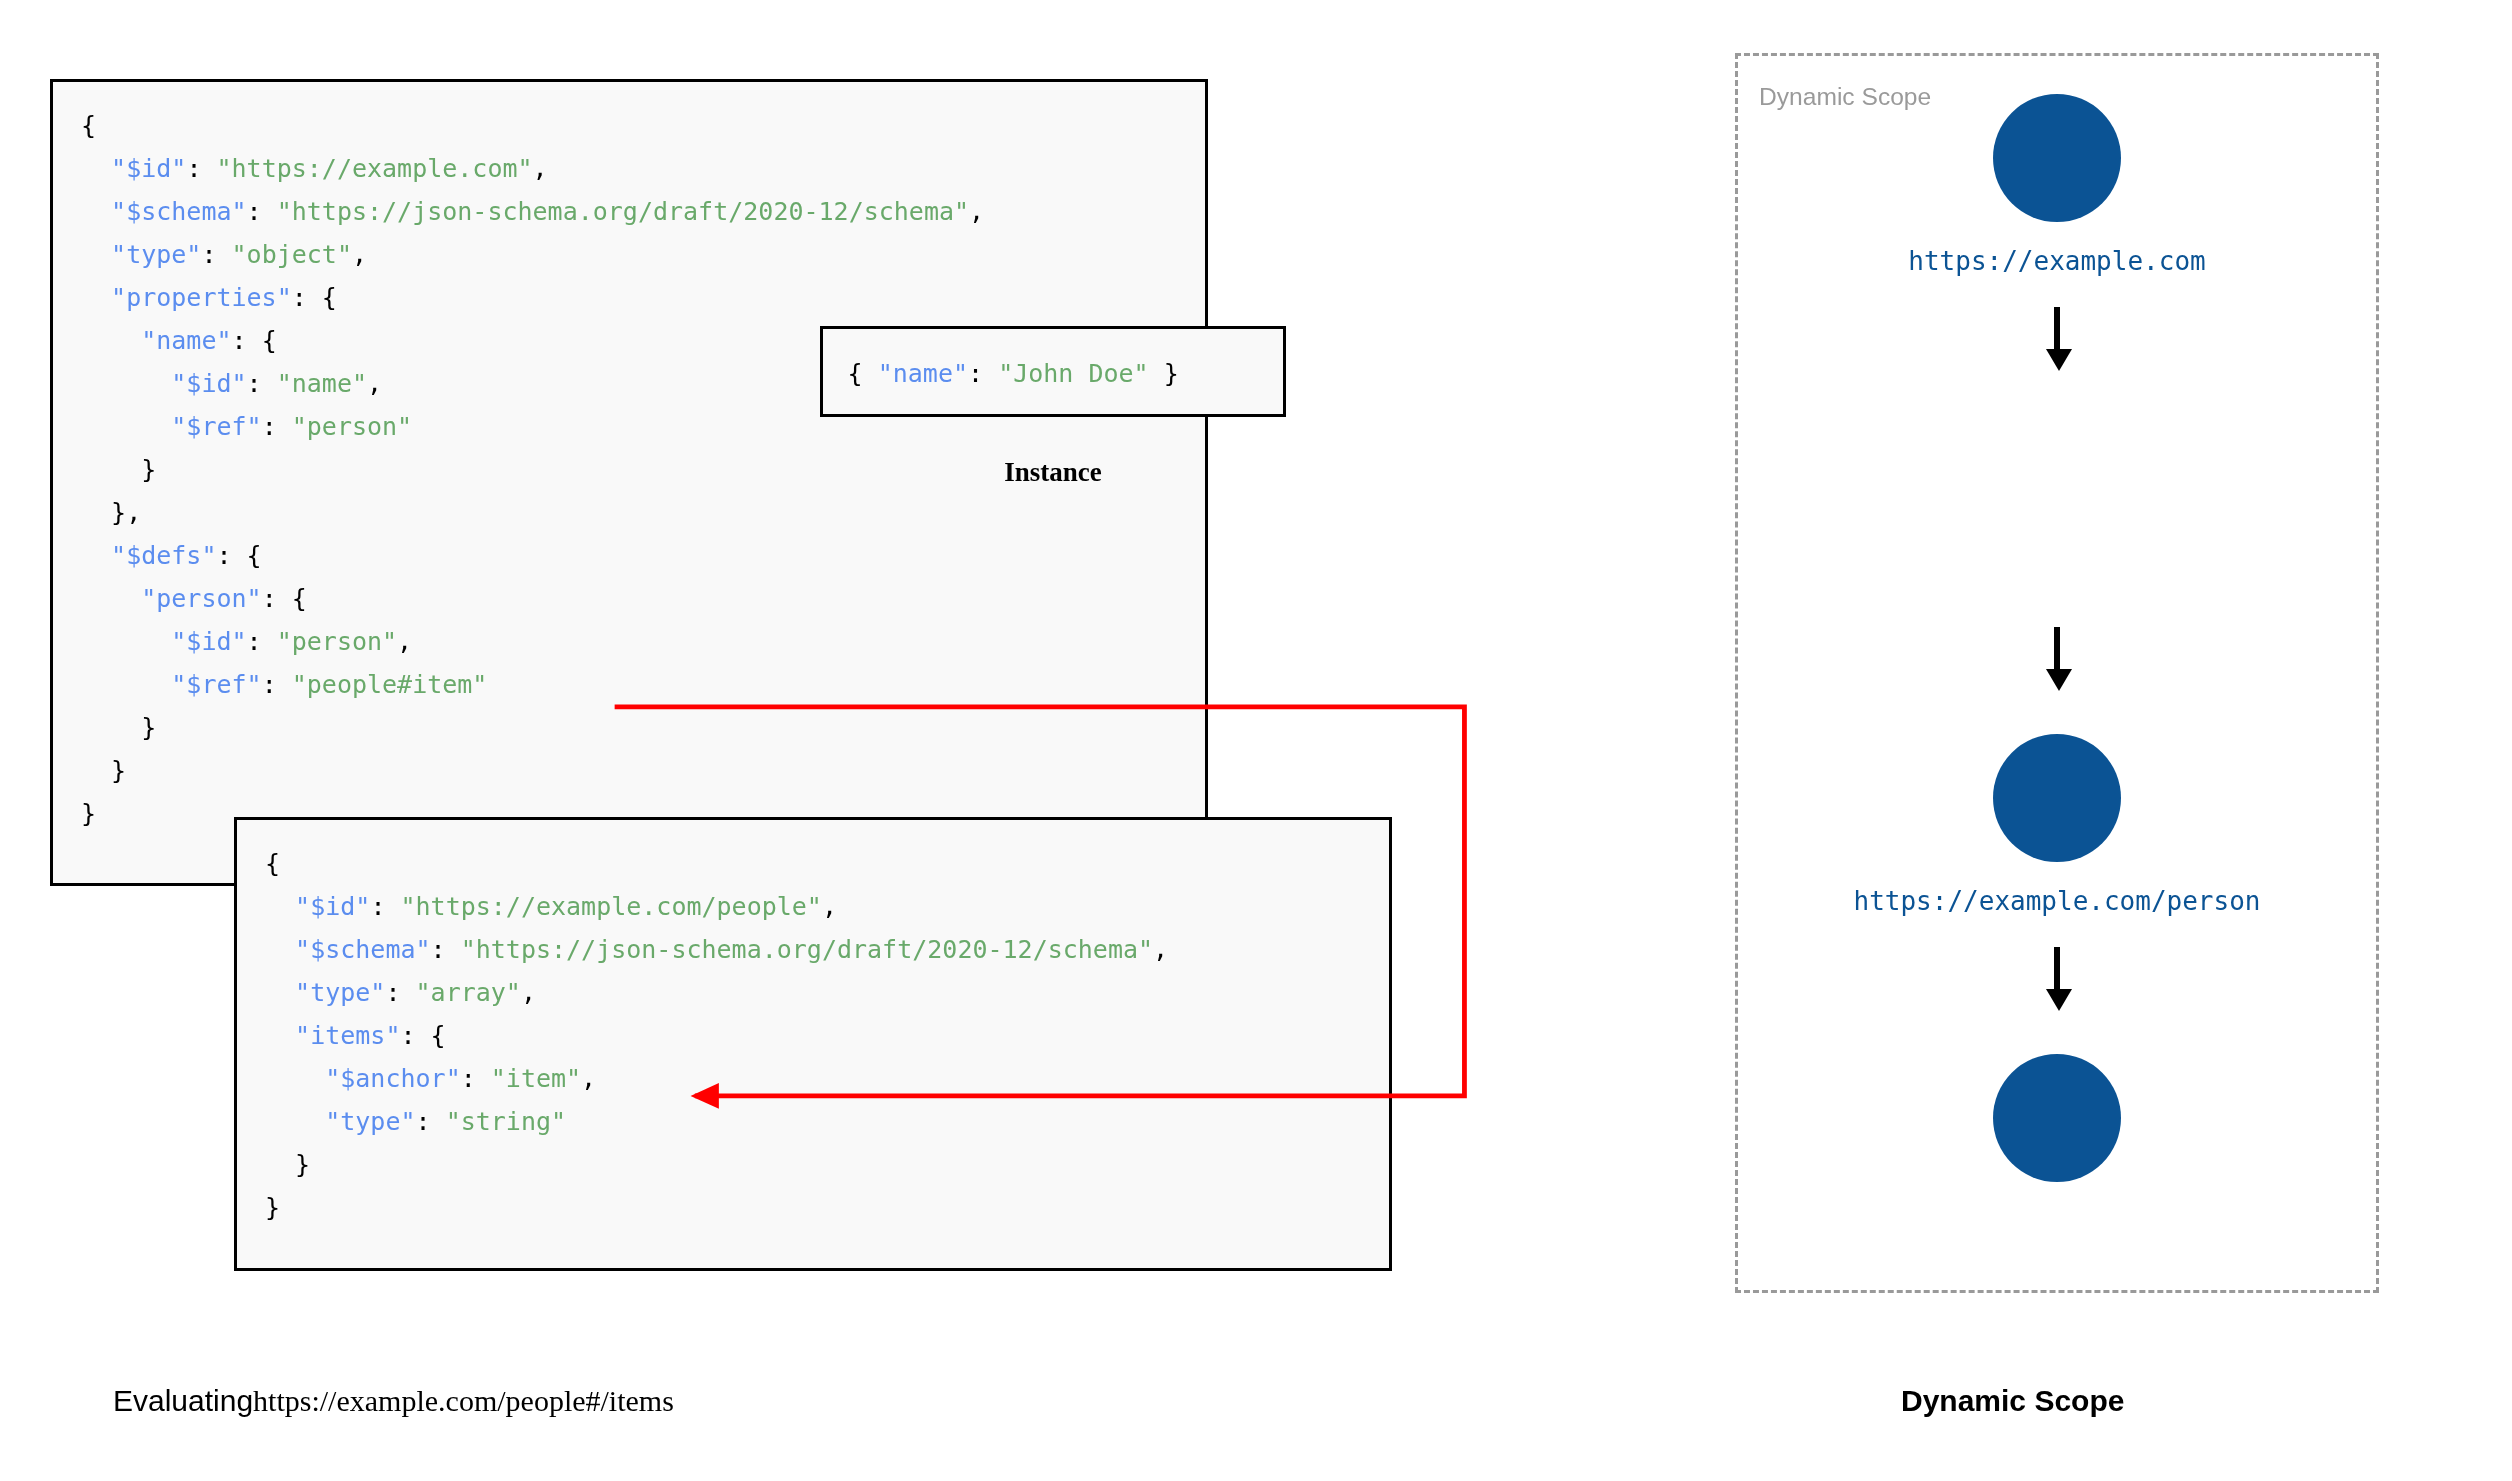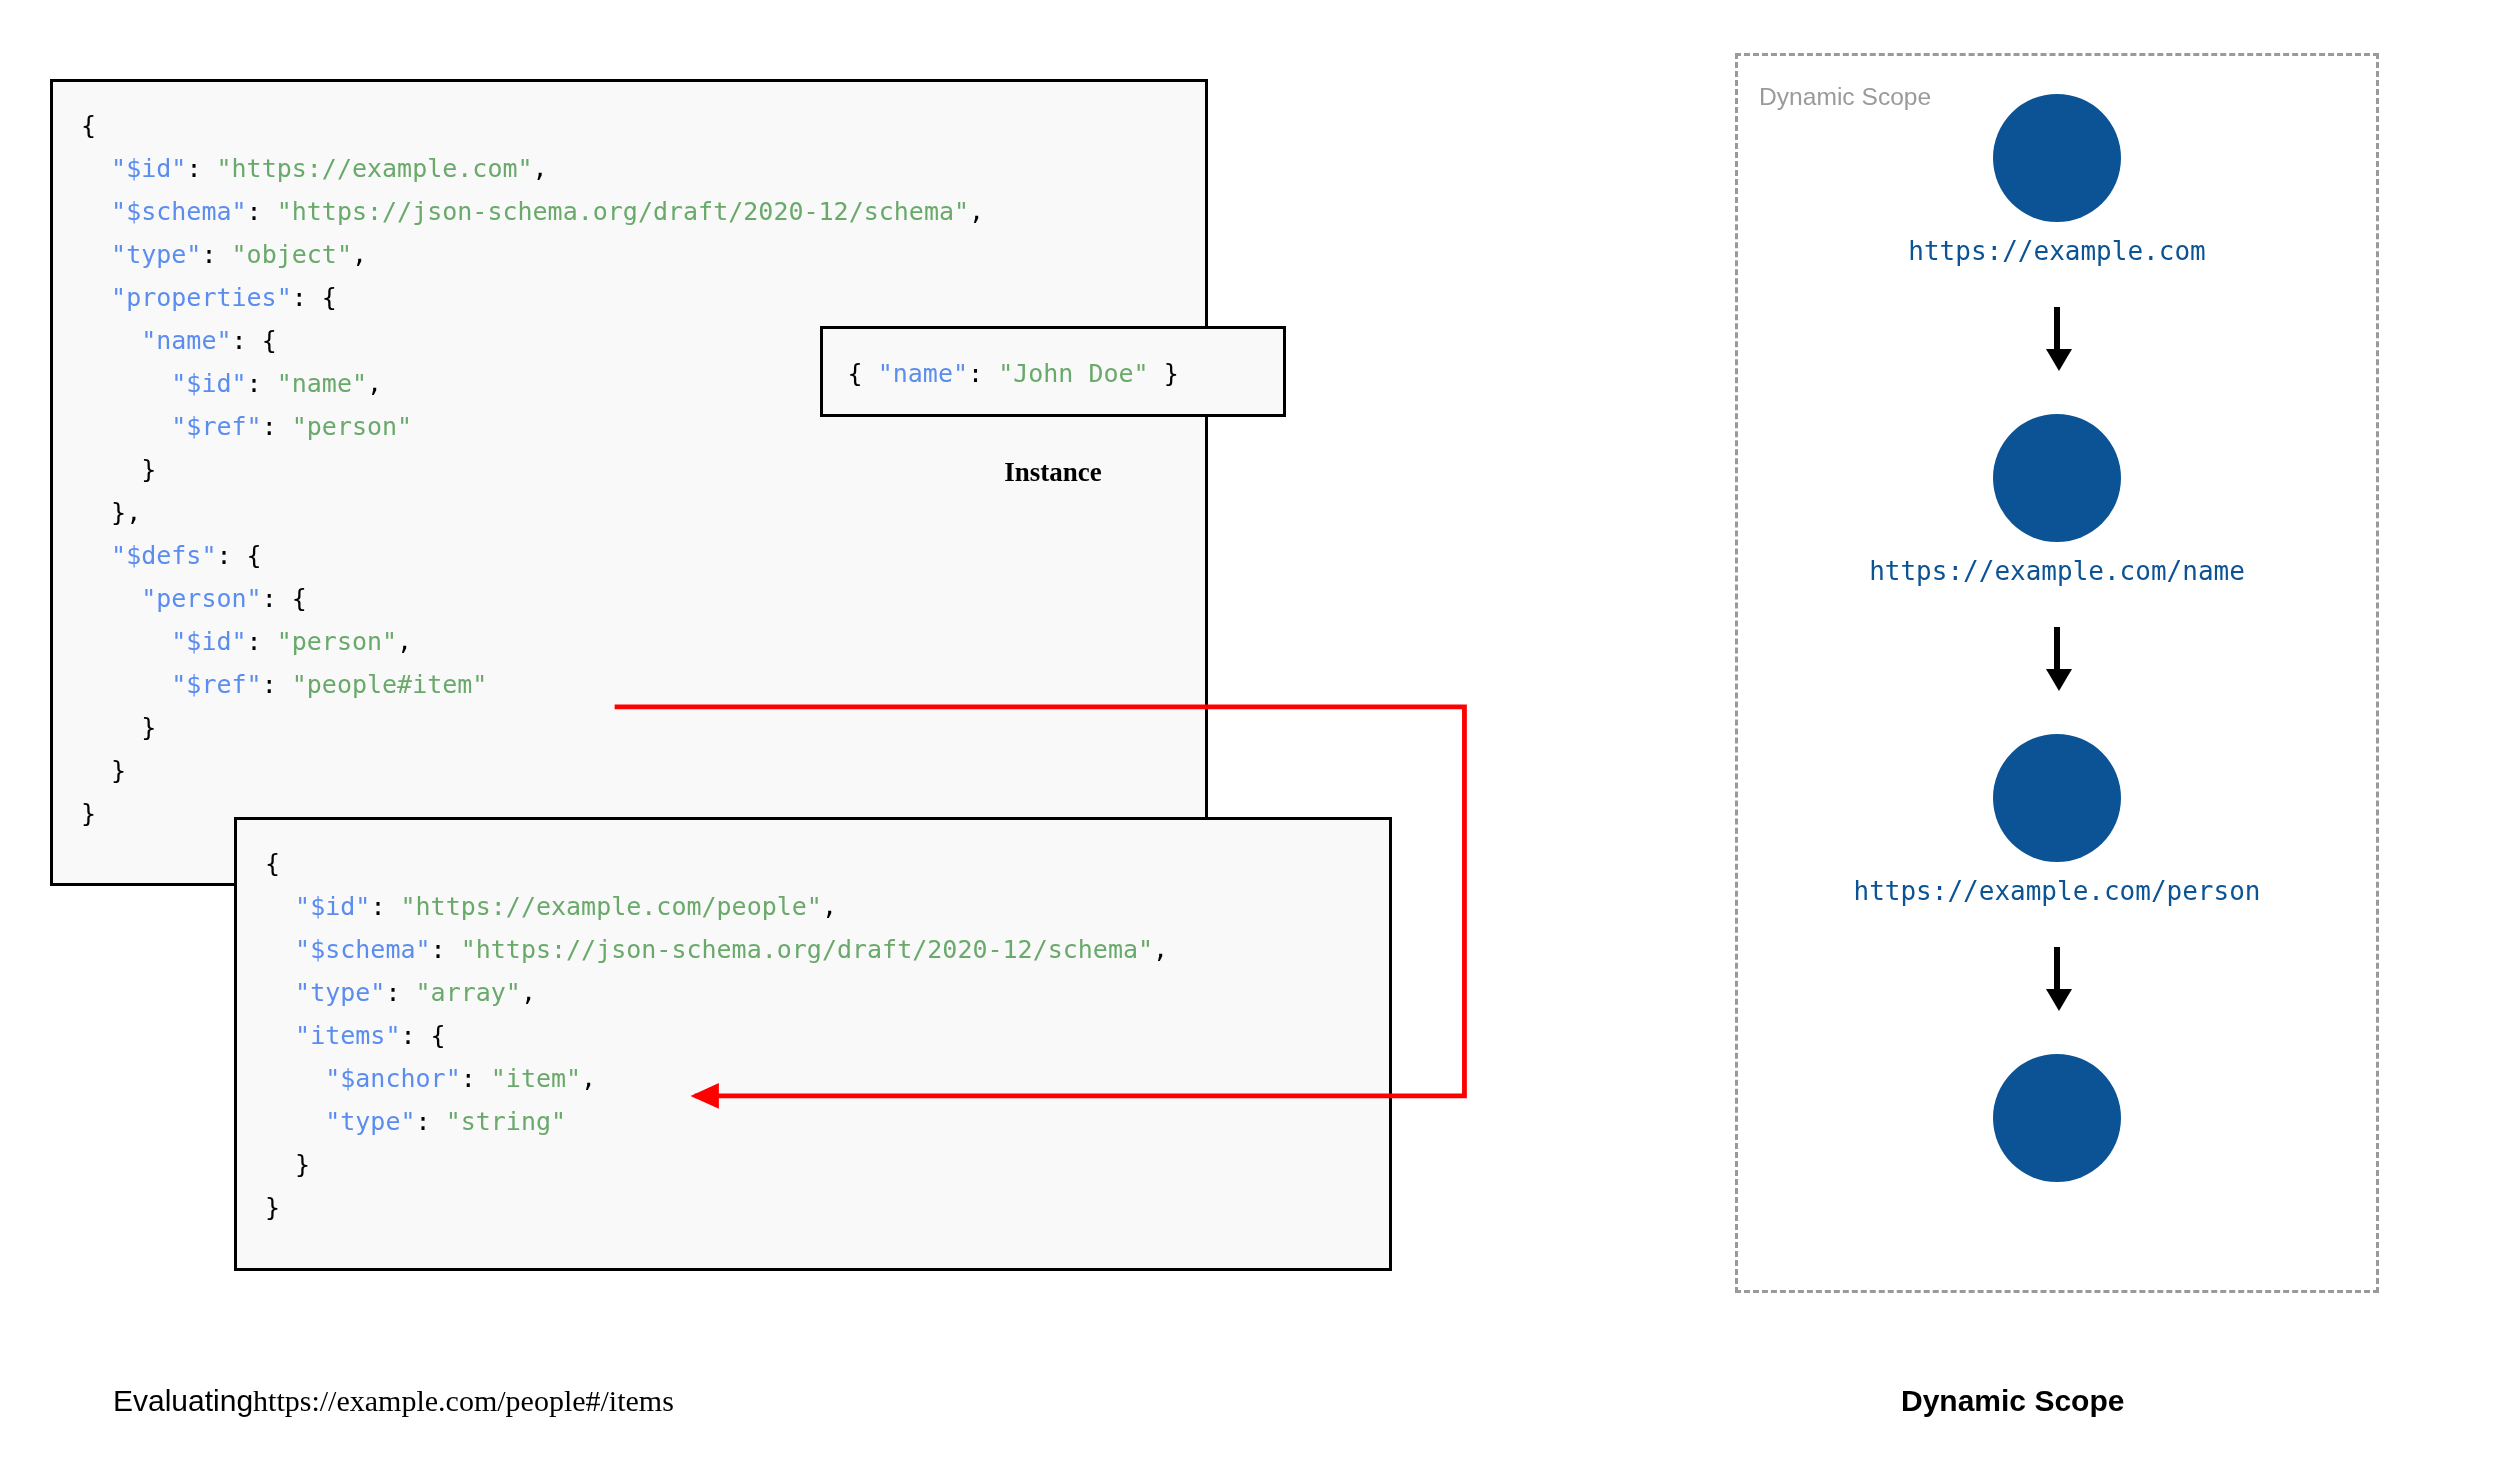--- a/index.html
+++ b/index.html
@@ -153,21 +153,21 @@
     width: 128px;
     height: 128px;
     border-radius: 50%;
     background: #0b5394;
     margin: 0 auto;
   }
   .scope-label {
     font-family: "DejaVu Sans Mono", "Liberation Mono", monospace;
     font-size: 26px;
     color: #0b5394;
-    margin-top: 14px;
+    margin-top: 24px;
     white-space: nowrap;
   }
   .scope-arrow {
     position: absolute;
     left: 2046px;
     width: 21.4px;
   }
   .scope-arrow .shaft {
     width: 5.9px;
     height: 42px;
@@ -237,24 +237,20 @@
 
   <div class="scope-node" style="top:94px">
     <div class="scope-circle"></div>
     <div class="scope-label">https://example.com</div>
   </div>
   <div class="scope-arrow" style="top:307px">
     <div class="shaft"></div>
     <div class="head"></div>
   </div>
 
-  <div class="scope-node" style="top:414px">
-    <div class="scope-circle"></div>
-    <div class="scope-label">https://example.com/name</div>
-  </div>
   <div class="scope-arrow" style="top:627px">
     <div class="shaft"></div>
     <div class="head"></div>
   </div>
 
   <div class="scope-node" style="top:734px">
     <div class="scope-circle"></div>
     <div class="scope-label">https://example.com/person</div>
   </div>
   <div class="scope-arrow" style="top:947px">

